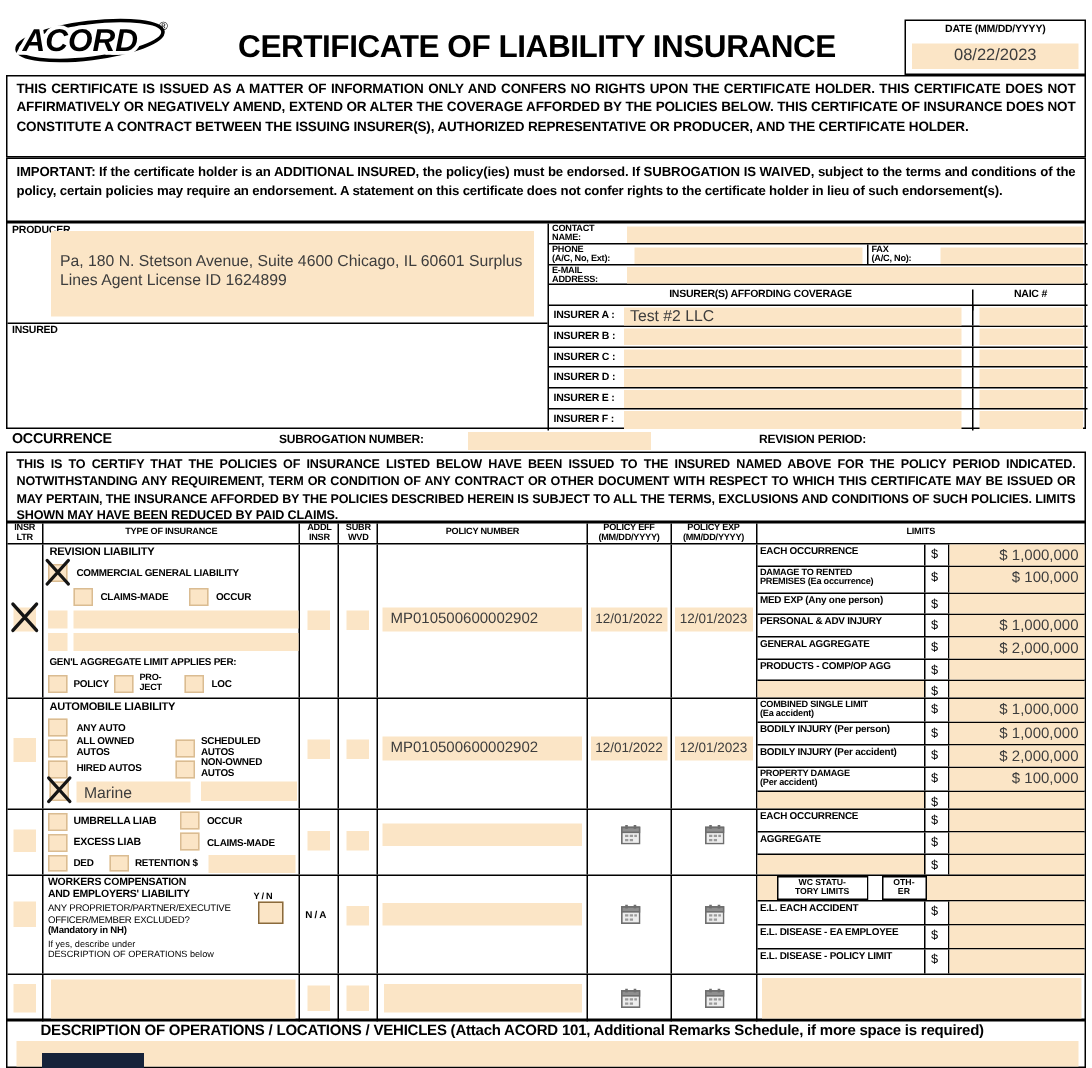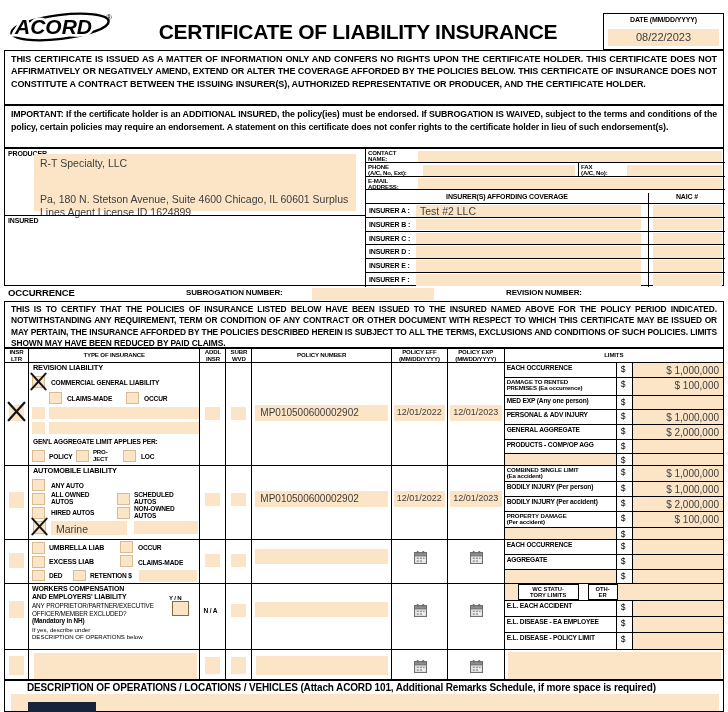--- a/index.html
+++ b/index.html
@@ -59,22 +59,21 @@
 
 <div class="abs bb para" style="left:4px;top:50px;width:720px;height:55px;padding:2px 6px;font-size:9px;line-height:12.4px">THIS CERTIFICATE IS ISSUED AS A MATTER OF INFORMATION ONLY AND CONFERS NO RIGHTS UPON THE CERTIFICATE HOLDER. THIS CERTIFICATE DOES NOT AFFIRMATIVELY OR NEGATIVELY AMEND, EXTEND OR ALTER THE COVERAGE AFFORDED BY THE POLICIES BELOW.  THIS CERTIFICATE OF INSURANCE DOES NOT CONSTITUTE A CONTRACT BETWEEN THE ISSUING INSURER(S), AUTHORIZED REPRESENTATIVE OR PRODUCER, AND THE CERTIFICATE HOLDER.</div>
 
 <div class="abs bb para" style="left:4px;top:105px;width:720px;height:43px;padding:2px 6px;font-size:8.8px;line-height:12.6px">IMPORTANT:  If the certificate holder is an ADDITIONAL INSURED, the policy(ies) must be endorsed.  If SUBROGATION IS WAIVED, subject to the terms and conditions of the policy, certain policies may require an endorsement.  A statement on this certificate does not confer rights to the certificate holder in lieu of such endorsement(s).</div>
 
 <div class="abs bb" style="left:4px;top:148px;width:720px;height:138px">
 
   <div class="abs" style="left:0;top:0;width:361px;height:138px;border-right:1px solid #000">
     <div class="abs lbl f7" style="left:3px;top:1px">PRODUCER</div>
     <div class="hbox" style="left:29px;top:5px;width:322px;height:57px;padding:3px 6px">
-      <div class="val">R-T Specialty, LLC</div>
-      <div class="val" style="margin-top:24px;line-height:13px">Pa, 180 N. Stetson Avenue, Suite 4600 Chicago, IL 60601 Surplus Lines Agent License ID 1624899</div>
+      <div class="val" style="margin-top:11px;line-height:13px">Pa, 180 N. Stetson Avenue, Suite 4600 Chicago, IL 60601 Surplus Lines Agent License ID 1624899</div>
     </div>
     <div class="rowline" style="top:66px"></div>
     <div class="abs lbl f7" style="left:3px;top:68px">INSURED</div>
   </div>
 
   <div class="abs" style="left:361px;top:0;width:359px;height:138px">
     <div class="abs" style="left:0;top:0;width:359px;height:14px;border-bottom:1px solid #000">
       <div class="abs lbl f6" style="left:2px;top:0.5px">CONTACT
 NAME:</div>
       <div class="hbox" style="left:52px;top:1.5px;width:304px;height:11px"></div>
@@ -136,21 +135,21 @@
         <div class="hbox" style="left:287px;top:1px;width:69px;height:11.5px"></div>
       </div>
     </div>
   </div>
 </div>
 
 <div class="abs" style="left:4px;top:286px;width:720px;height:15px">
   <div class="abs lbl" style="left:4px;top:2px;font-size:9.5px">OCCURRENCE</div>
   <div class="abs lbl f8" style="left:182px;top:3px">SUBROGATION NUMBER:</div>
   <div class="hbox" style="left:308px;top:1.5px;width:122px;height:12px"></div>
-  <div class="abs lbl f8" style="left:502px;top:3px">REVISION NUMBER:</div>
+  <div class="abs lbl f8" style="left:502px;top:3px">REVISION PERIOD:</div>
 </div>
 
 <div class="abs bb para" style="left:4px;top:301px;width:720px;height:47px;padding:2px 6px;font-size:8.4px;line-height:11.3px">THIS IS TO CERTIFY THAT THE POLICIES OF INSURANCE LISTED BELOW HAVE BEEN ISSUED TO THE INSURED NAMED ABOVE FOR THE POLICY PERIOD INDICATED.  NOTWITHSTANDING ANY REQUIREMENT, TERM OR CONDITION OF ANY CONTRACT OR OTHER DOCUMENT WITH RESPECT TO WHICH THIS CERTIFICATE MAY BE ISSUED OR MAY PERTAIN, THE INSURANCE AFFORDED BY THE POLICIES DESCRIBED HEREIN IS SUBJECT TO ALL THE TERMS, EXCLUSIONS AND CONDITIONS OF SUCH POLICIES. LIMITS SHOWN MAY HAVE BEEN REDUCED BY PAID CLAIMS.</div>
 
 <div id="tbl">
 
   <div class="sec first" style="height:13px">
     <div class="c c1 hc lbl f6">INSR
 LTR</div>
     <div class="c c2 hc lbl f6">TYPE OF INSURANCE</div>

